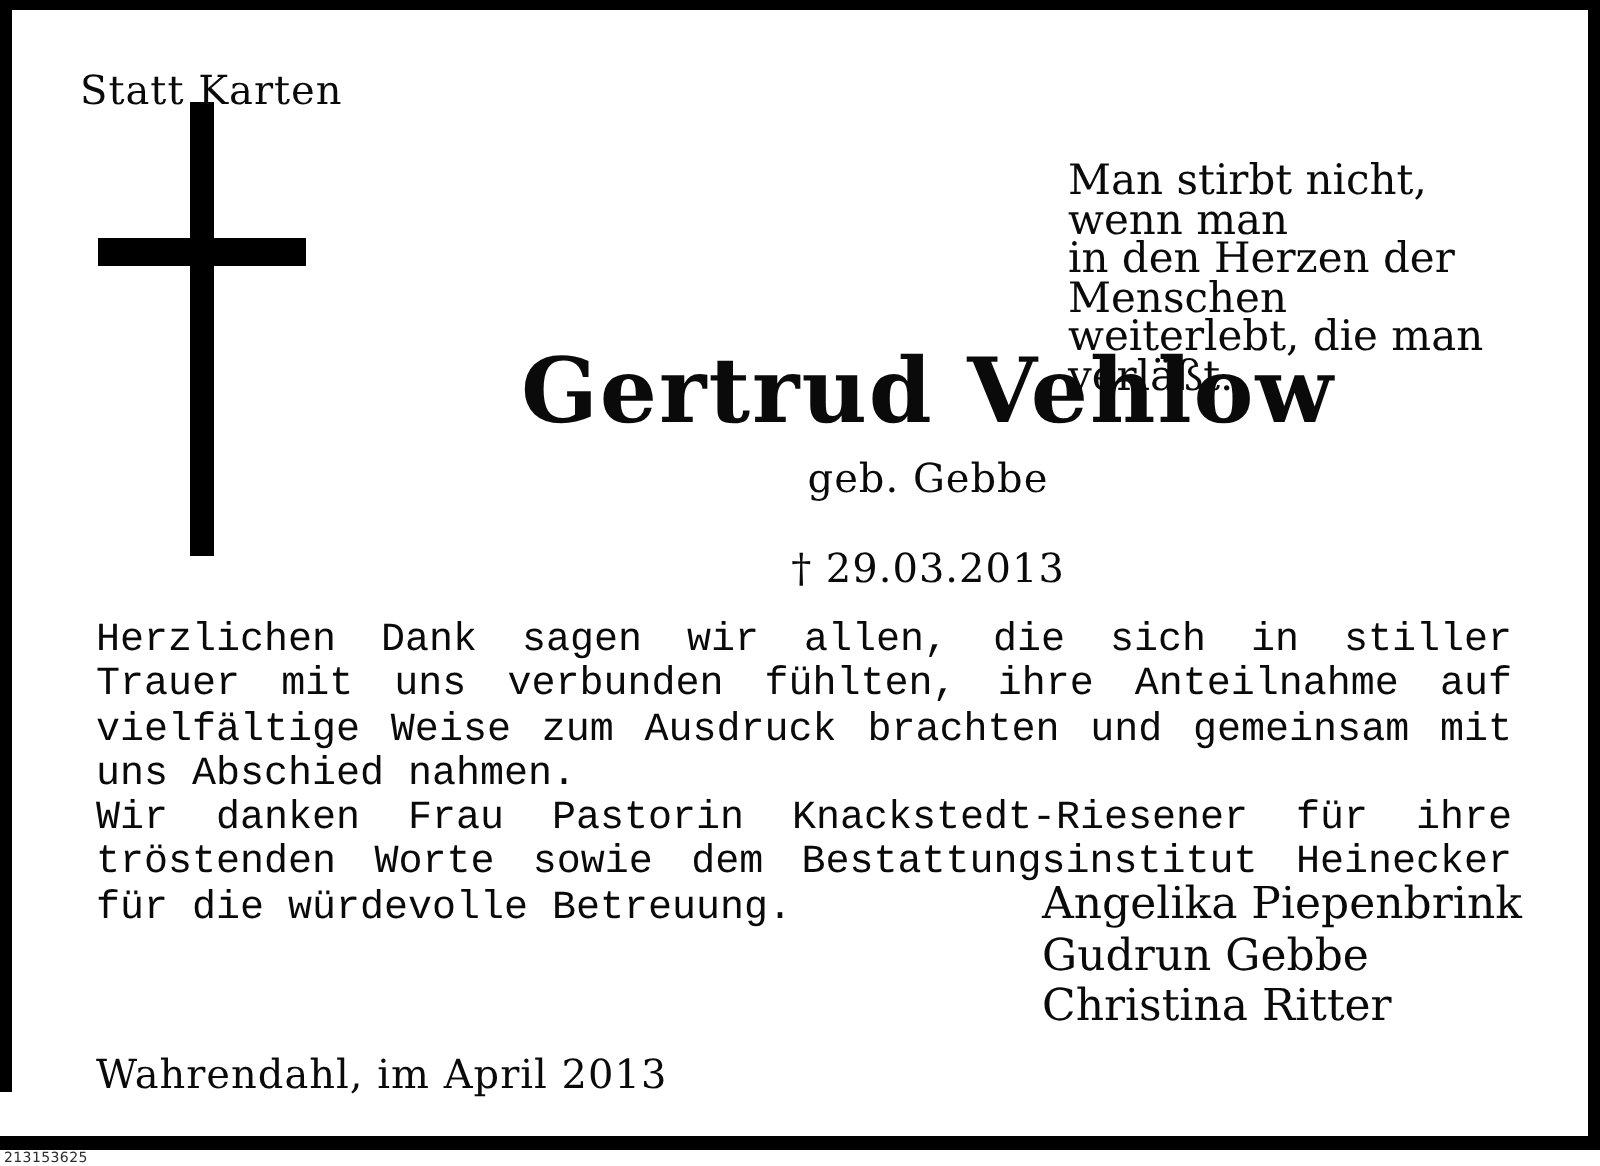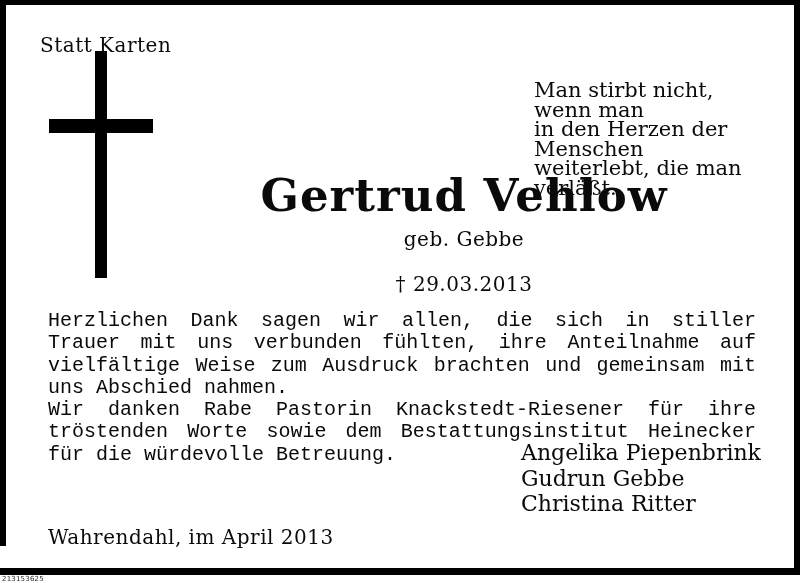--- a/index.html
+++ b/index.html
@@ -82,21 +82,21 @@
 weiterlebt, die man verläßt.</div>
 
   <div class="name-block">
     <h1 class="deceased-name">Gertrud Vehlow</h1>
     <div class="birth-name">geb. Gebbe</div>
     <div class="death-date">† 29.03.2013</div>
   </div>
 
   <div class="body-text">
     <p>Herzlichen Dank sagen wir allen, die sich in stiller Trauer mit uns verbunden fühlten, ihre Anteilnahme auf vielfältige Weise zum Ausdruck brachten und gemeinsam mit uns Abschied nahmen.</p>
-    <p>Wir danken Rabe Pastorin Knackstedt-Riesener für ihre tröstenden Worte sowie dem Bestattungsinstitut Heinecker für die würdevolle Betreuung.</p>
+    <p>Wir danken Frau Pastorin Knackstedt-Riesener für ihre tröstenden Worte sowie dem Bestattungsinstitut Heinecker für die würdevolle Betreuung.</p>
   </div>
 
   <div class="mourners">
     <div>Angelika Piepenbrink</div>
     <div>Gudrun Gebbe</div>
     <div>Christina Ritter</div>
   </div>
 
   <div class="place-date">Wahrendahl, im April 2013</div>
 

